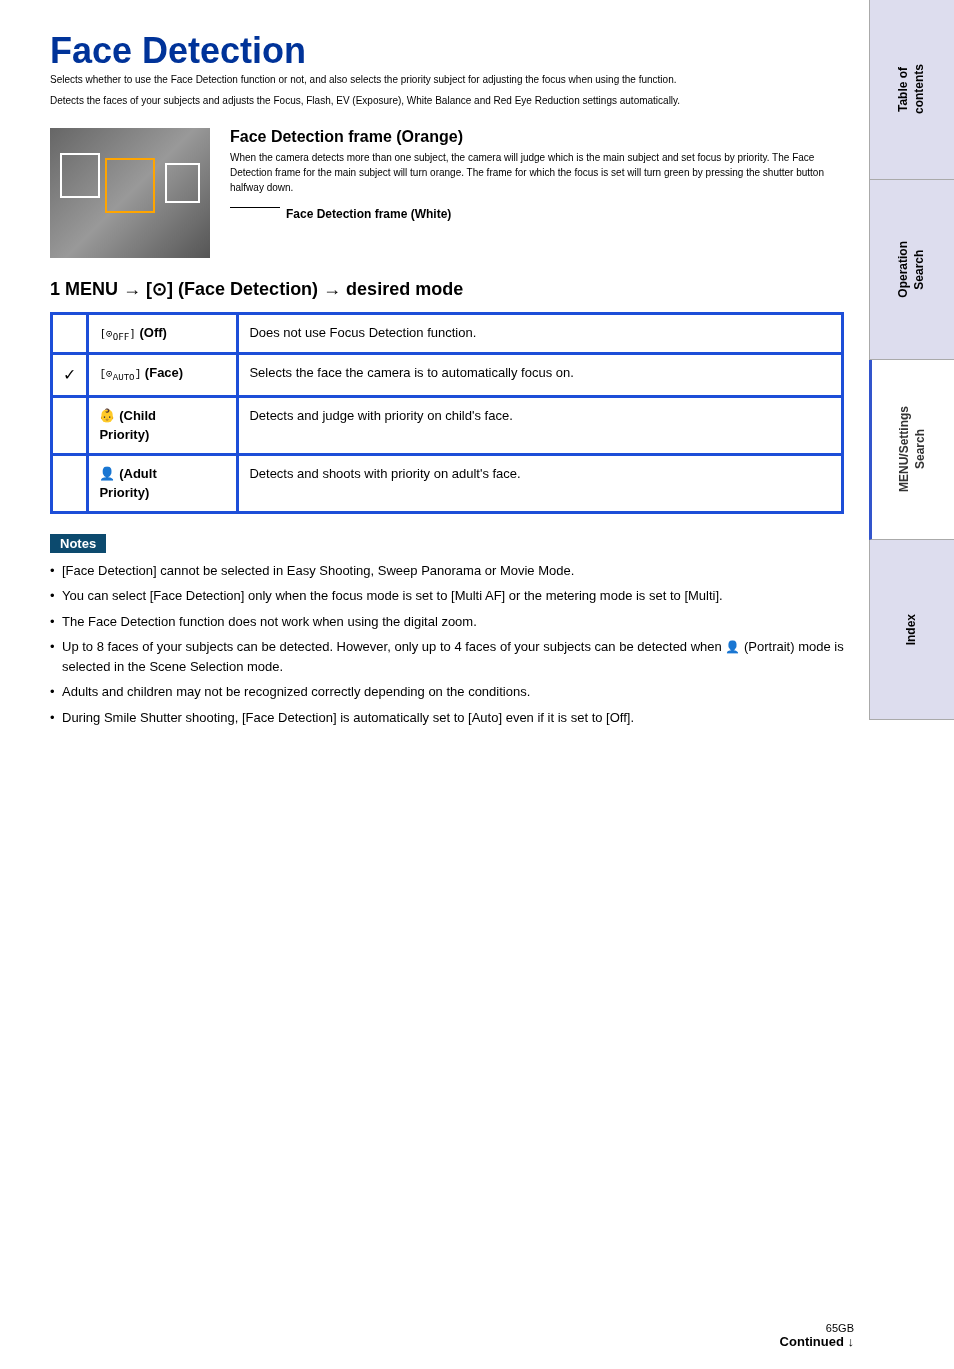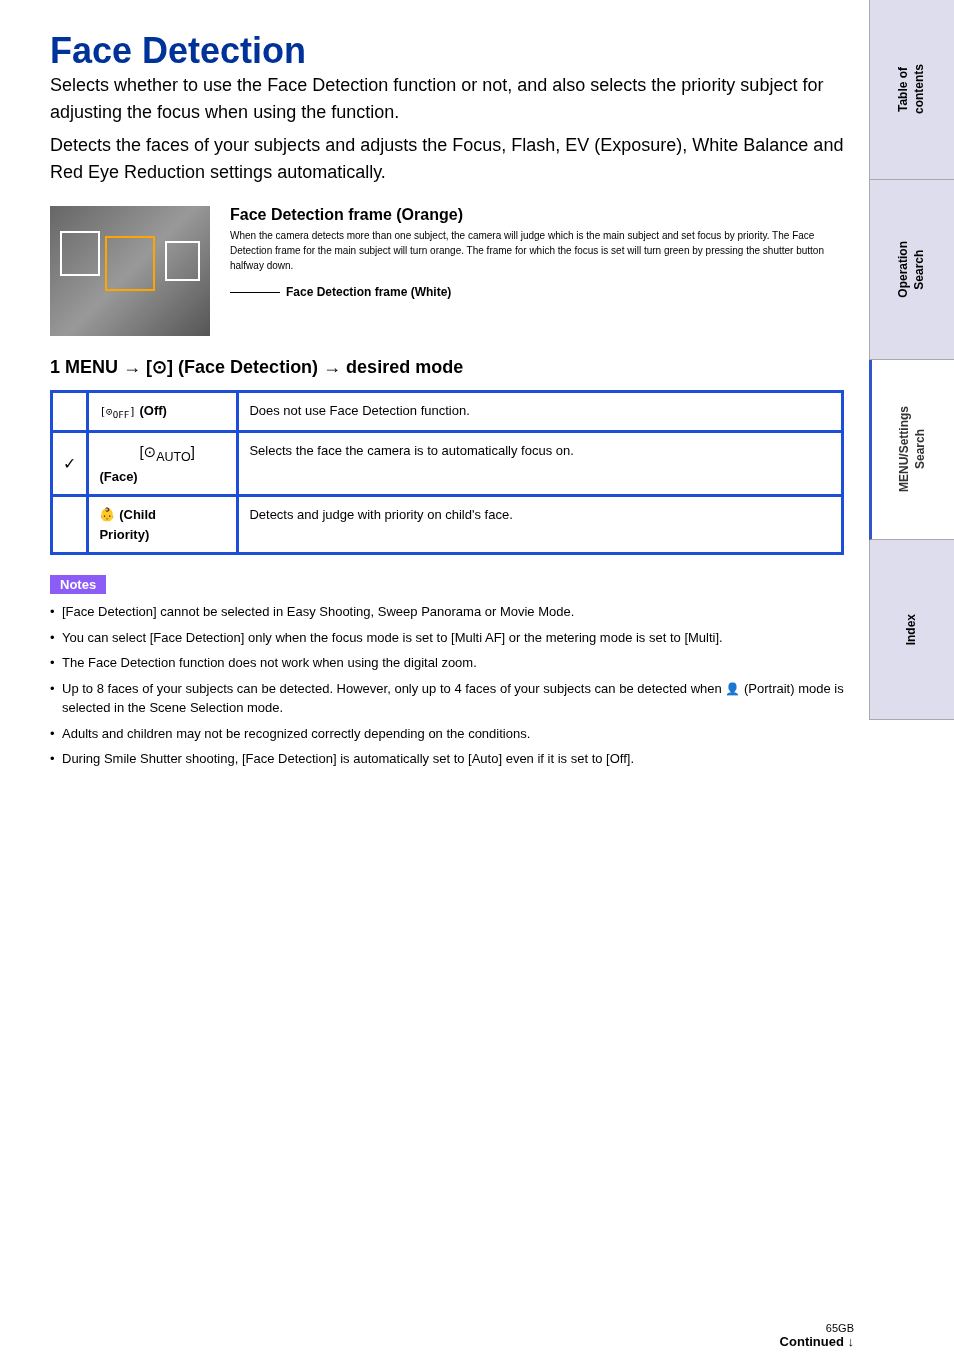--- a/index.html
+++ b/index.html
@@ -20,21 +20,21 @@
     }
 
     h1.page-title {
       font-size: 36px;
       font-weight: bold;
       color: #003399;
       border-bottom: none;
     }
 
     .intro-text {
-      font-size: 18px;
+      font-size: 10px;
       line-height: 1.5;
       margin-bottom: 20px;
     }
 
     .diagram-section {
       display: flex;
       align-items: flex-start;
       margin-bottom: 20px;
       gap: 20px;
     }
@@ -119,21 +119,21 @@
     table.mode-table td:nth-child(3) {
       width: auto;
     }
 
     .notes-section {
       margin-top: 20px;
     }
 
     .notes-badge {
       display: inline-block;
-      background: #8b5cf6;
+      background: #0c4a6e;
       color: white;
       font-weight: bold;
       font-size: 13px;
       padding: 2px 10px;
       margin-bottom: 8px;
     }
 
     .notes-list {
       list-style: none;
       padding: 0;
@@ -247,45 +247,50 @@
 
     <div class="diagram-right">
       <div style="margin-bottom: 6px;">
         <div class="orange-label-row">
           <div>
             <div style="font-weight:bold; font-size:16px; margin-bottom:4px;">Face Detection frame (Orange)</div>
             <div style="font-size:10px; line-height:1.5;">When the camera detects more than one subject, the camera will judge which is the main subject and set focus by priority. The Face Detection frame for the main subject will turn orange. The frame for which the focus is set will turn green by pressing the shutter button halfway down.</div>
           </div>
         </div>
       </div>
-      <div style="margin-top: 12px; font-weight:bold; font-size:12px; display:flex; align-items:center; gap:6px;">
+      <div style="margin-top: 12px; font-weight:bold; font-size:12px; display:flex; align-items:flex-start; gap:6px;">
         <span style="display:inline-block; width:50px; height:1px; background:#000;"></span>
         <span>Face Detection frame (White)</span>
       </div>
     </div>
   </div>
 
   <div class="step-heading">1  MENU → [⊙] (Face Detection) → desired mode</div>
 
   <table class="mode-table">
     <tbody id="mode-table-body">
     <tr>
           <td></td>
           <td><span style="font-family:monospace;font-size:11px;">[⊙<sub>OFF</sub>]</span> <strong>(Off)</strong></td>
-          <td>Does not use Face Detection function.</td>
+          <td>Does not use Focus Detection function.</td>
         </tr>
         <tr>
           <td><span style="font-size:16px;">✓</span></td>
-          <td><span style="font-family:Liberation Sans, sans-serif;font-size:15px;margin-left:40px;">[⊙<sub>AUTO</sub>]</span> <strong>(Face)</strong></td>
+          <td><span style="font-family:Liberation Mono, monospace;font-size:11px;">[⊙<sub>AUTO</sub>]</span> <strong>(Face)</strong></td>
           <td>Selects the face the camera is to automatically focus on.</td>
         </tr>
         <tr>
           <td></td>
           <td><strong>👶 (Child<br>Priority)</strong></td>
           <td>Detects and judge with priority on child's face.</td>
+        </tr>
+        <tr>
+          <td></td>
+          <td><strong>👤 (Adult<br>Priority)</strong></td>
+          <td>Detects and shoots with priority on adult's face.</td>
         </tr>
       </tbody>
   </table>
 
   <div class="notes-section">
     <div class="notes-badge">Notes</div>
     <ul class="notes-list" id="notes-list">
     <li>[Face Detection] cannot be selected in Easy Shooting, Sweep Panorama or Movie Mode.</li>
         <li>You can select [Face Detection] only when the focus mode is set to [Multi AF] or the metering mode is set to [Multi].</li>
         <li>The Face Detection function does not work when using the digital zoom.</li>

